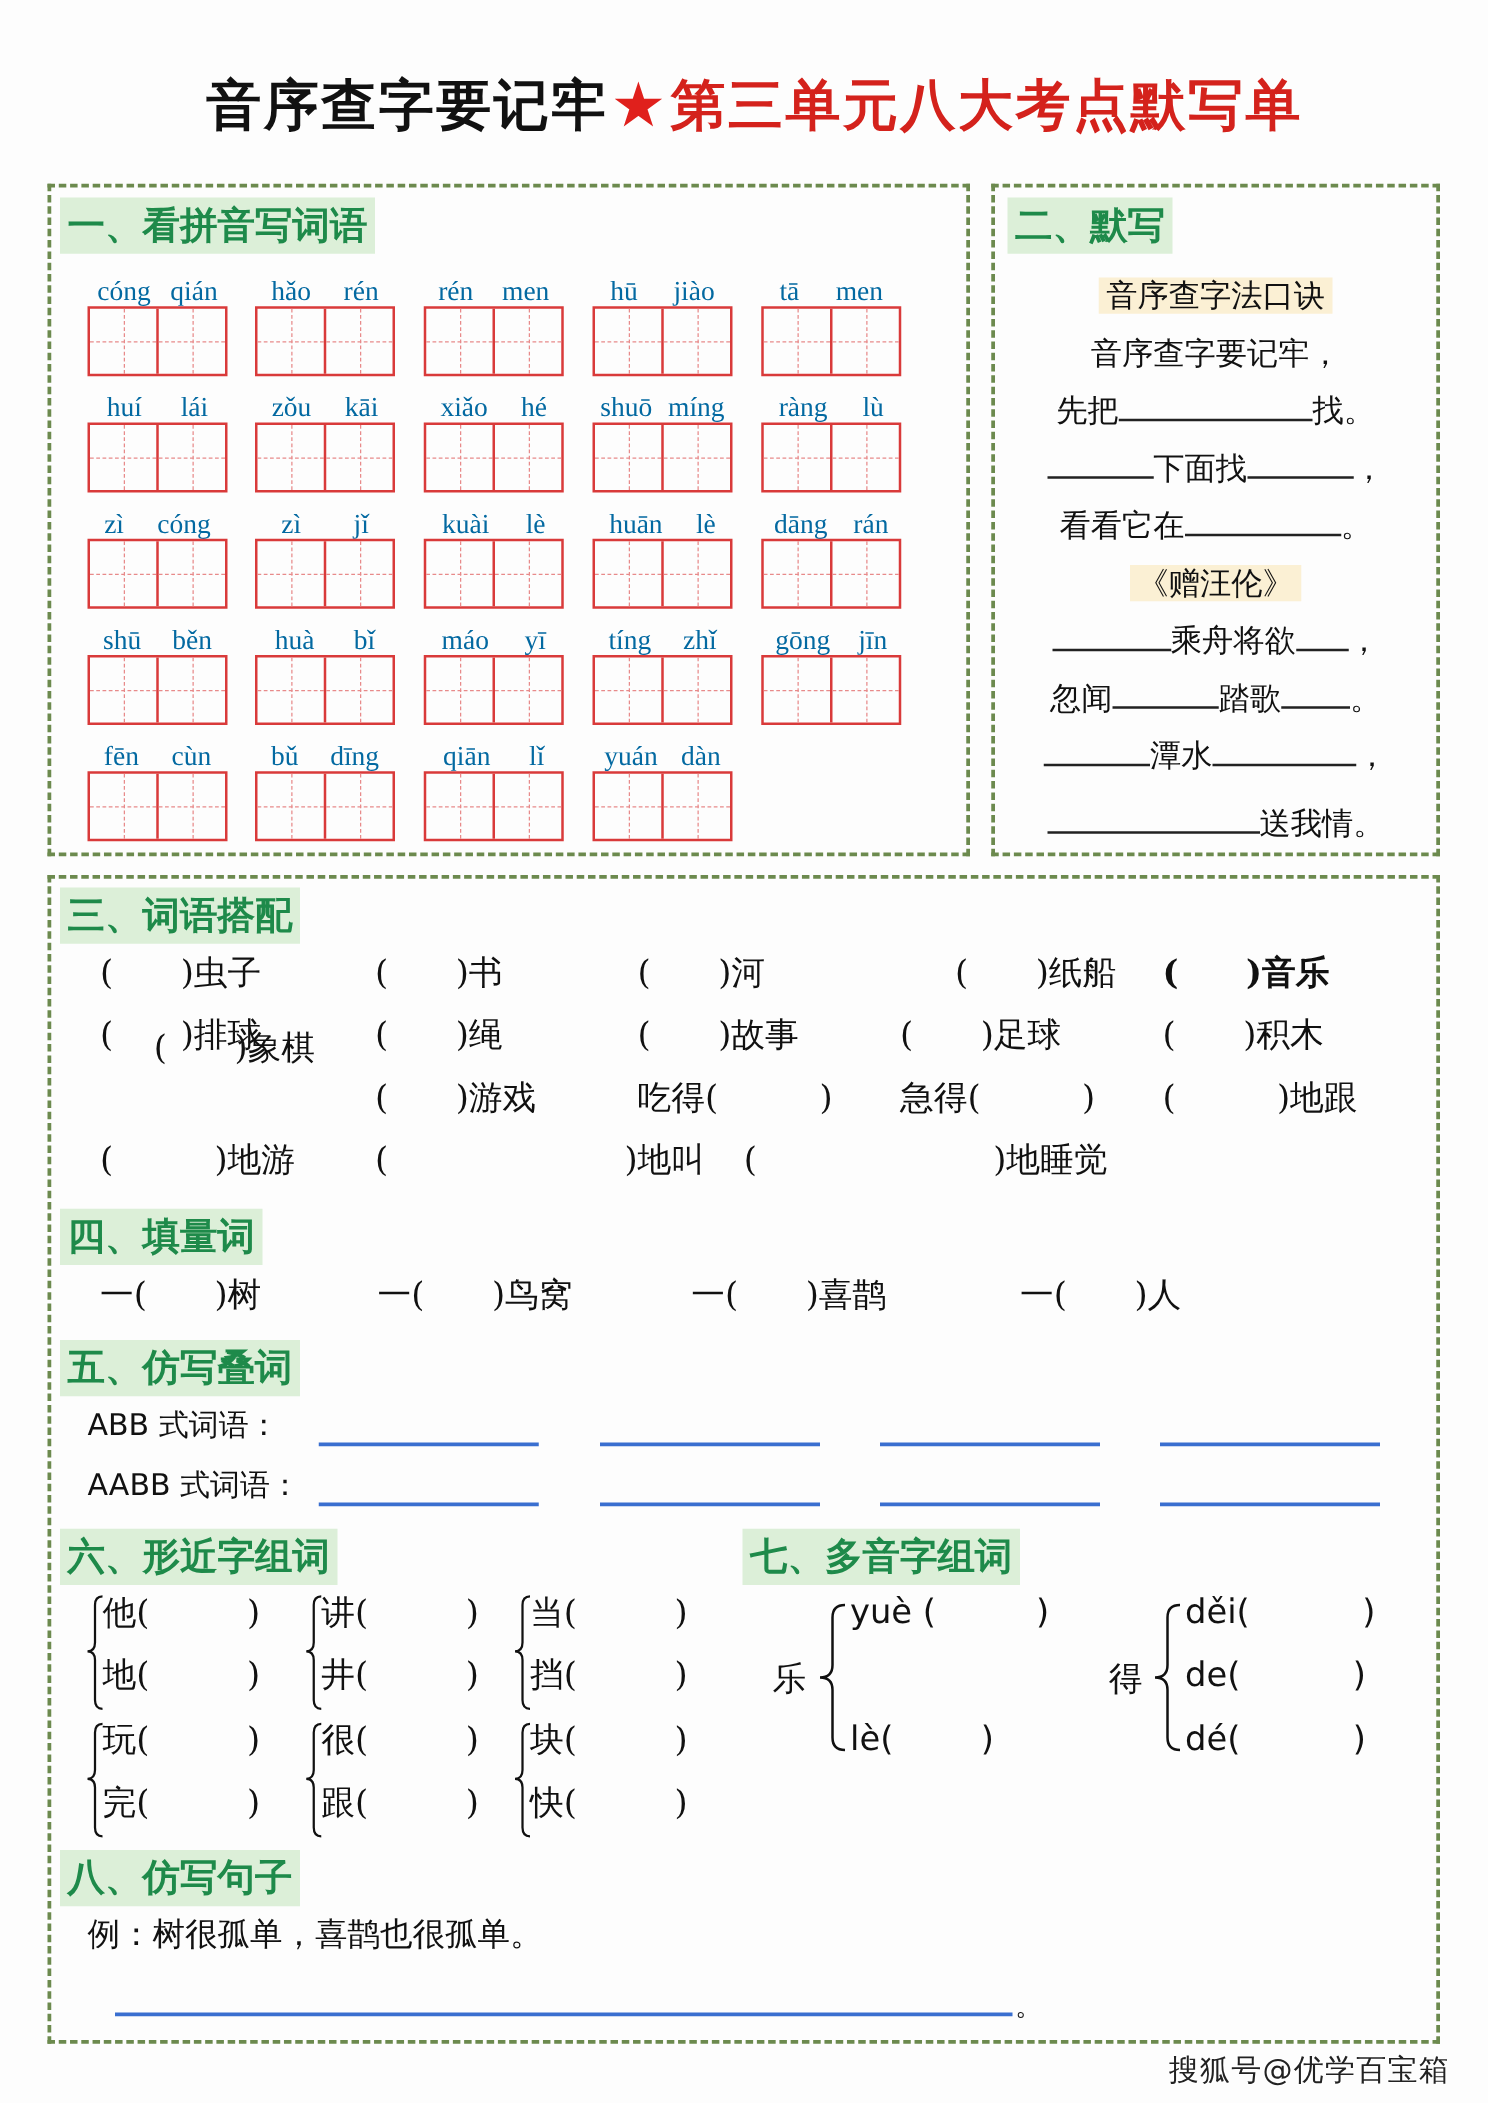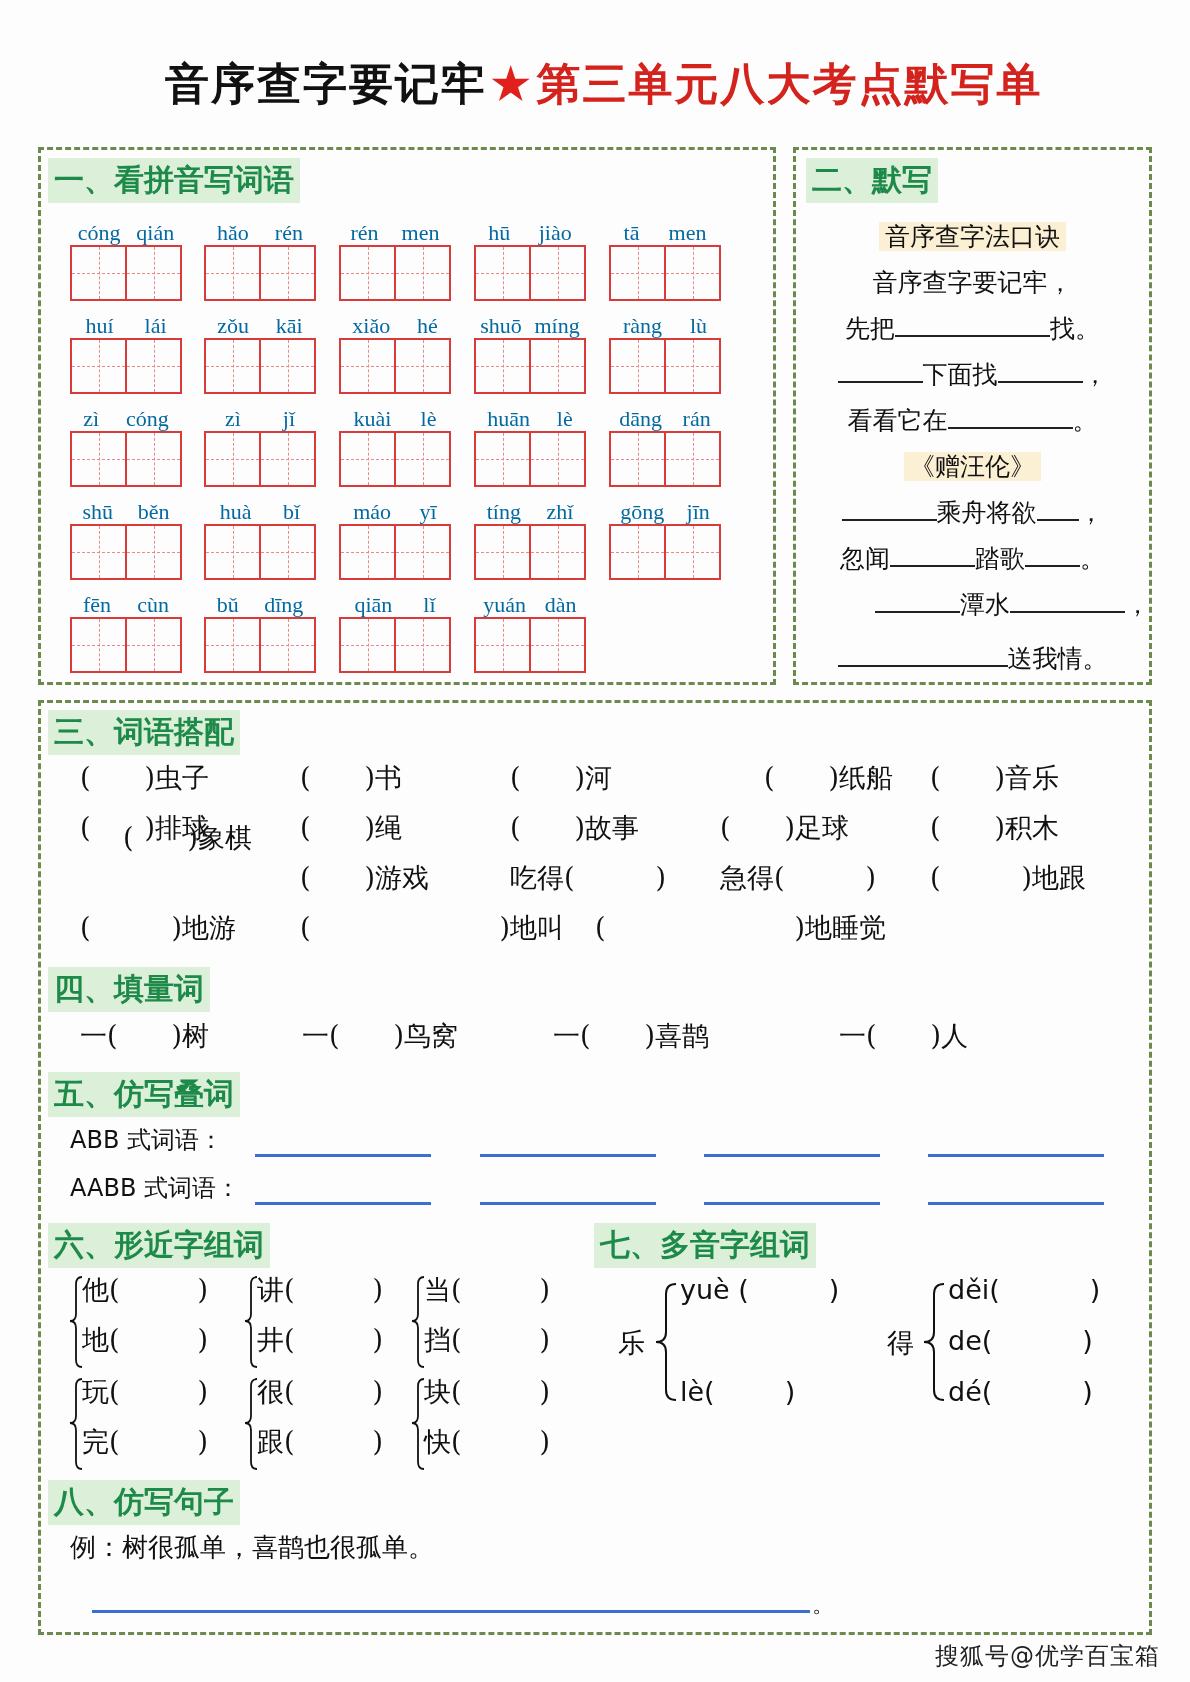--- a/index.html
+++ b/index.html
@@ -287,52 +287,52 @@
 <div class="sec-title" style="left:806px; top:158px;">二、默写</div>
 
 <div class="poem" style="top:220px;"><span class="poem-head">音序查字法口诀</span></div>
 <div class="poem" style="top:266px;">音序查字要记牢，</div>
 <div class="poem" style="top:312px;"><span>先把</span><span class="blank" style="width:155px;"></span><span>找。</span></div>
 <div class="poem" style="top:358px;"><span class="blank" style="width:85px;"></span><span>下面找</span><span class="blank" style="width:85px;"></span><span>，</span></div>
 <div class="poem" style="top:404px;"><span>看看它在</span><span class="blank" style="width:125px;"></span><span>。</span></div>
 <div class="poem" style="top:450px;"><span class="poem-head">《赠汪伦》</span></div>
 <div class="poem" style="top:496px;"><span class="blank" style="width:95px;"></span><span>乘舟将欲</span><span class="blank" style="width:42px;"></span><span>，</span></div>
 <div class="poem" style="top:542px;"><span>忽闻</span><span class="blank" style="width:85px;"></span><span>踏歌</span><span class="blank" style="width:55px;"></span><span>。</span></div>
-<div class="poem" style="top:588px;text-align:right;"><span class="blank" style="width:85px;"></span><span>潭水</span><span class="blank" style="width:115px;"></span><span>，</span></div>
+<div class="poem" style="top:588px;"><span class="blank" style="width:85px;"></span><span>潭水</span><span class="blank" style="width:115px;"></span><span>，</span></div>
 <div class="poem" style="top:642px;"><span class="blank" style="width:170px;"></span><span>送我情。</span></div>
 
 <div class="box" style="left:38px; top:700px; width:1114px; height:935px;"></div>
 
 <div class="sec-title" style="left:48px; top:710px;">三、词语搭配</div>
 <div id="s3rows">
     <div class="row-text" style="top: 760px; left: 80px;">(　　)虫子</div>
     <div class="row-text" style="top: 760px; left: 300px;">(　　)书</div>
     <div class="row-text" style="top: 760px; left: 510px;">(　　)河</div>
     <div class="row-text" style="top: 760px; left: 720px; margin-left: 44px;">(　　)纸船</div>
-    <div class="row-text" style="top: 760px; left: 930px;">(　　)音乐</div>
+    <div class="row-text" style="top: 760px; left: 930px; font-weight: bold;">(　　)音乐</div>
     <div class="row-text" style="top: 810px; left: 80px;">(　　)排球</div>
     <div class="row-text" style="top: 810px; left: 300px;">(　　)绳</div>
     <div class="row-text" style="top: 810px; left: 510px;">(　　)故事</div>
     <div class="row-text" style="top: 810px; left: 720px;">(　　)足球</div>
     <div class="row-text" style="top: 810px; left: 930px;">(　　)积木</div>
     <div class="row-text" style="top: 820px; left: 80px; margin-left: 43px;">(　　)象棋</div>
     <div class="row-text" style="top: 860px; left: 300px;">(　　)游戏</div>
     <div class="row-text" style="top: 860px; left: 510px;">吃得(　　　)</div>
     <div class="row-text" style="top: 860px; left: 720px;">急得(　　　)</div>
     <div class="row-text" style="top: 860px; left: 930px;">(　　　)地跟</div>
     <div class="row-text" style="top: 910px; left: 80px;">(　　　)地游</div>
     <div class="row-text" style="top: 910px; left: 300px;">(　　　　　　　)地叫</div>
     <div class="row-text" style="top: 910px; left: 595px;">(　　　　　　　)地睡觉</div>
   </div>
 
 <div class="sec-title" style="left:48px; top:967px;">四、填量词</div>
 <div class="row-text" style="left:80px; top:1018px;">一(　　)树</div>
 <div class="row-text" style="left:302px; top:1018px;">一(　　)鸟窝</div>
 <div class="row-text" style="left:553px; top:1018px;">一(　　)喜鹊</div>
-<div class="row-text" style="left:839px; top:1018px;">一(　　)人</div>
+<div class="row-text" style="left:816px; top:1018px;">一(　　)人</div>
 
 <div class="sec-title" style="left:48px; top:1072px;">五、仿写叠词</div>
 <div class="row-text py" style="left:70px; top:1124px; font-size:24px;">ABB 式词语：</div>
 <div class="row-text py" style="left:70px; top:1172px; font-size:24px;">AABB 式词语：</div>
 <div class="blue-line" style="left:255px; top:1154px; width:176px;"></div>
 <div class="blue-line" style="left:480px; top:1154px; width:176px;"></div>
 <div class="blue-line" style="left:704px; top:1154px; width:176px;"></div>
 <div class="blue-line" style="left:928px; top:1154px; width:176px;"></div>
 <div class="blue-line" style="left:255px; top:1202px; width:176px;"></div>
 <div class="blue-line" style="left:480px; top:1202px; width:176px;"></div>

